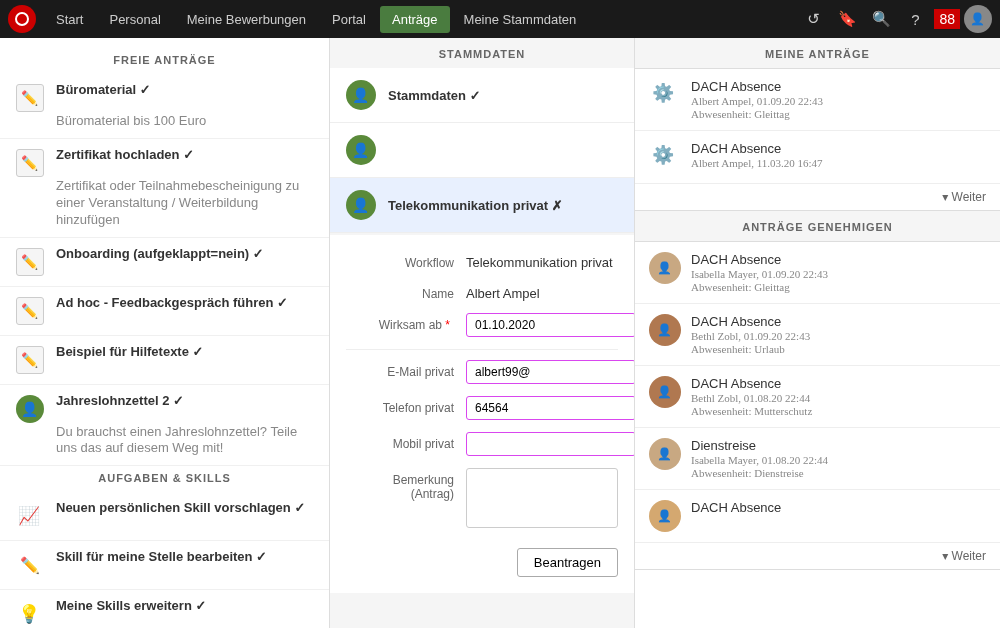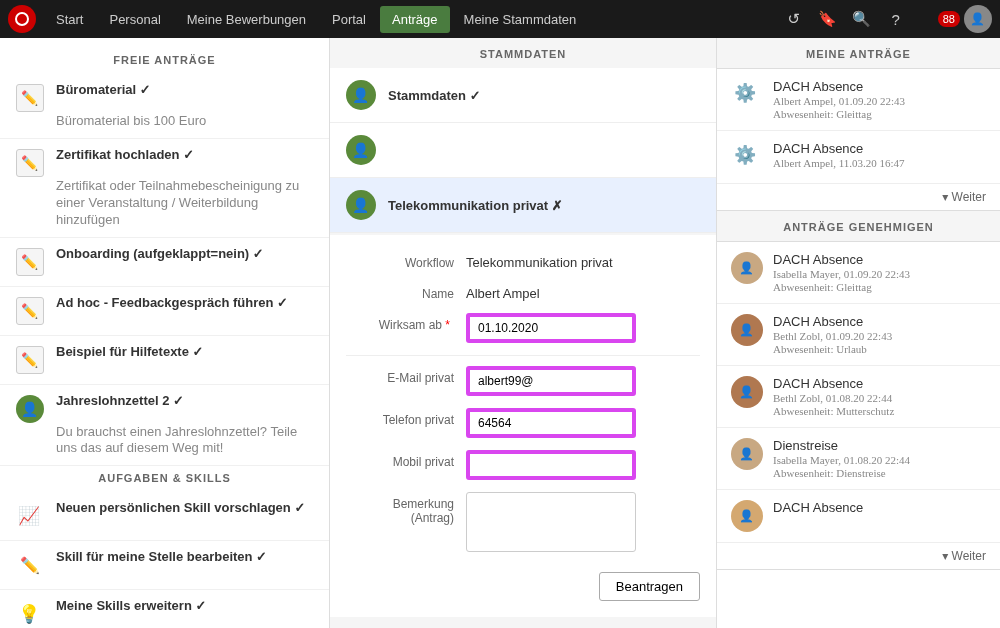--- a/index.html
+++ b/index.html
@@ -48,25 +48,24 @@
       color: #ccc;
       width: 30px; height: 30px;
       display: flex; align-items: center; justify-content: center;
       cursor: pointer;
       font-size: 15px;
       border-radius: 3px;
     }
     .nav-badge {
       background: #cc0000;
       color: white;
-      font-size: 11px;
+      font-size: 14px;
       padding: 2px 5px;
-      border-radius: 8px;
-      cursor: pointer;
-      margin-left: 23px;
+      border-radius: 0;
+      cursor: pointer;
     }
     .nav-avatar {
       width: 28px; height: 28px;
       background: #888;
       border-radius: 50%;
       cursor: pointer;
       overflow: hidden;
       display: flex; align-items: center; justify-content: center;
       color: white;
       font-size: 12px;
@@ -224,21 +223,21 @@
       padding-right: 12px;
       padding-top: 5px;
       flex-shrink: 0;
     }
     .form-value {
       font-size: 13px;
       color: #333;
       padding-top: 4px;
     }
     .form-input {
-      border: 4px solid #d946ef;
+      border: 1px solid #d946ef;
       border-radius: 3px;
       padding: 4px 8px;
       font-size: 12px;
       width: 170px;
     }
     .required-star {
       color: red;
       font-size: 12px;
       margin-right: 4px;
     }
@@ -257,21 +256,21 @@
       border-radius: 3px;
       padding: 6px 16px;
       font-size: 13px;
       cursor: pointer;
       float: right;
       margin-top: 8px;
     }
 
     
     .right-panel {
-      width: 284px;
+      width: 366px;
       background: white;
       border-left: 1px solid #ddd;
       overflow-y: auto;
     }
     .right-section {
       padding: 0;
     }
     .right-section-header {
       text-align: center;
       font-size: 11px;

